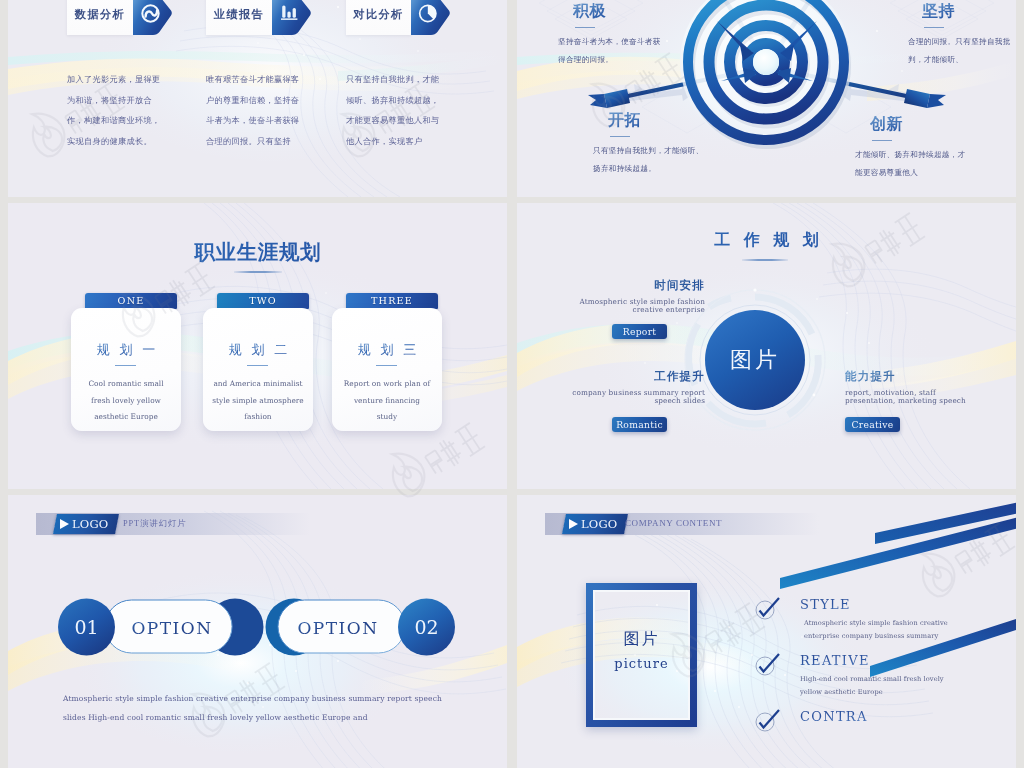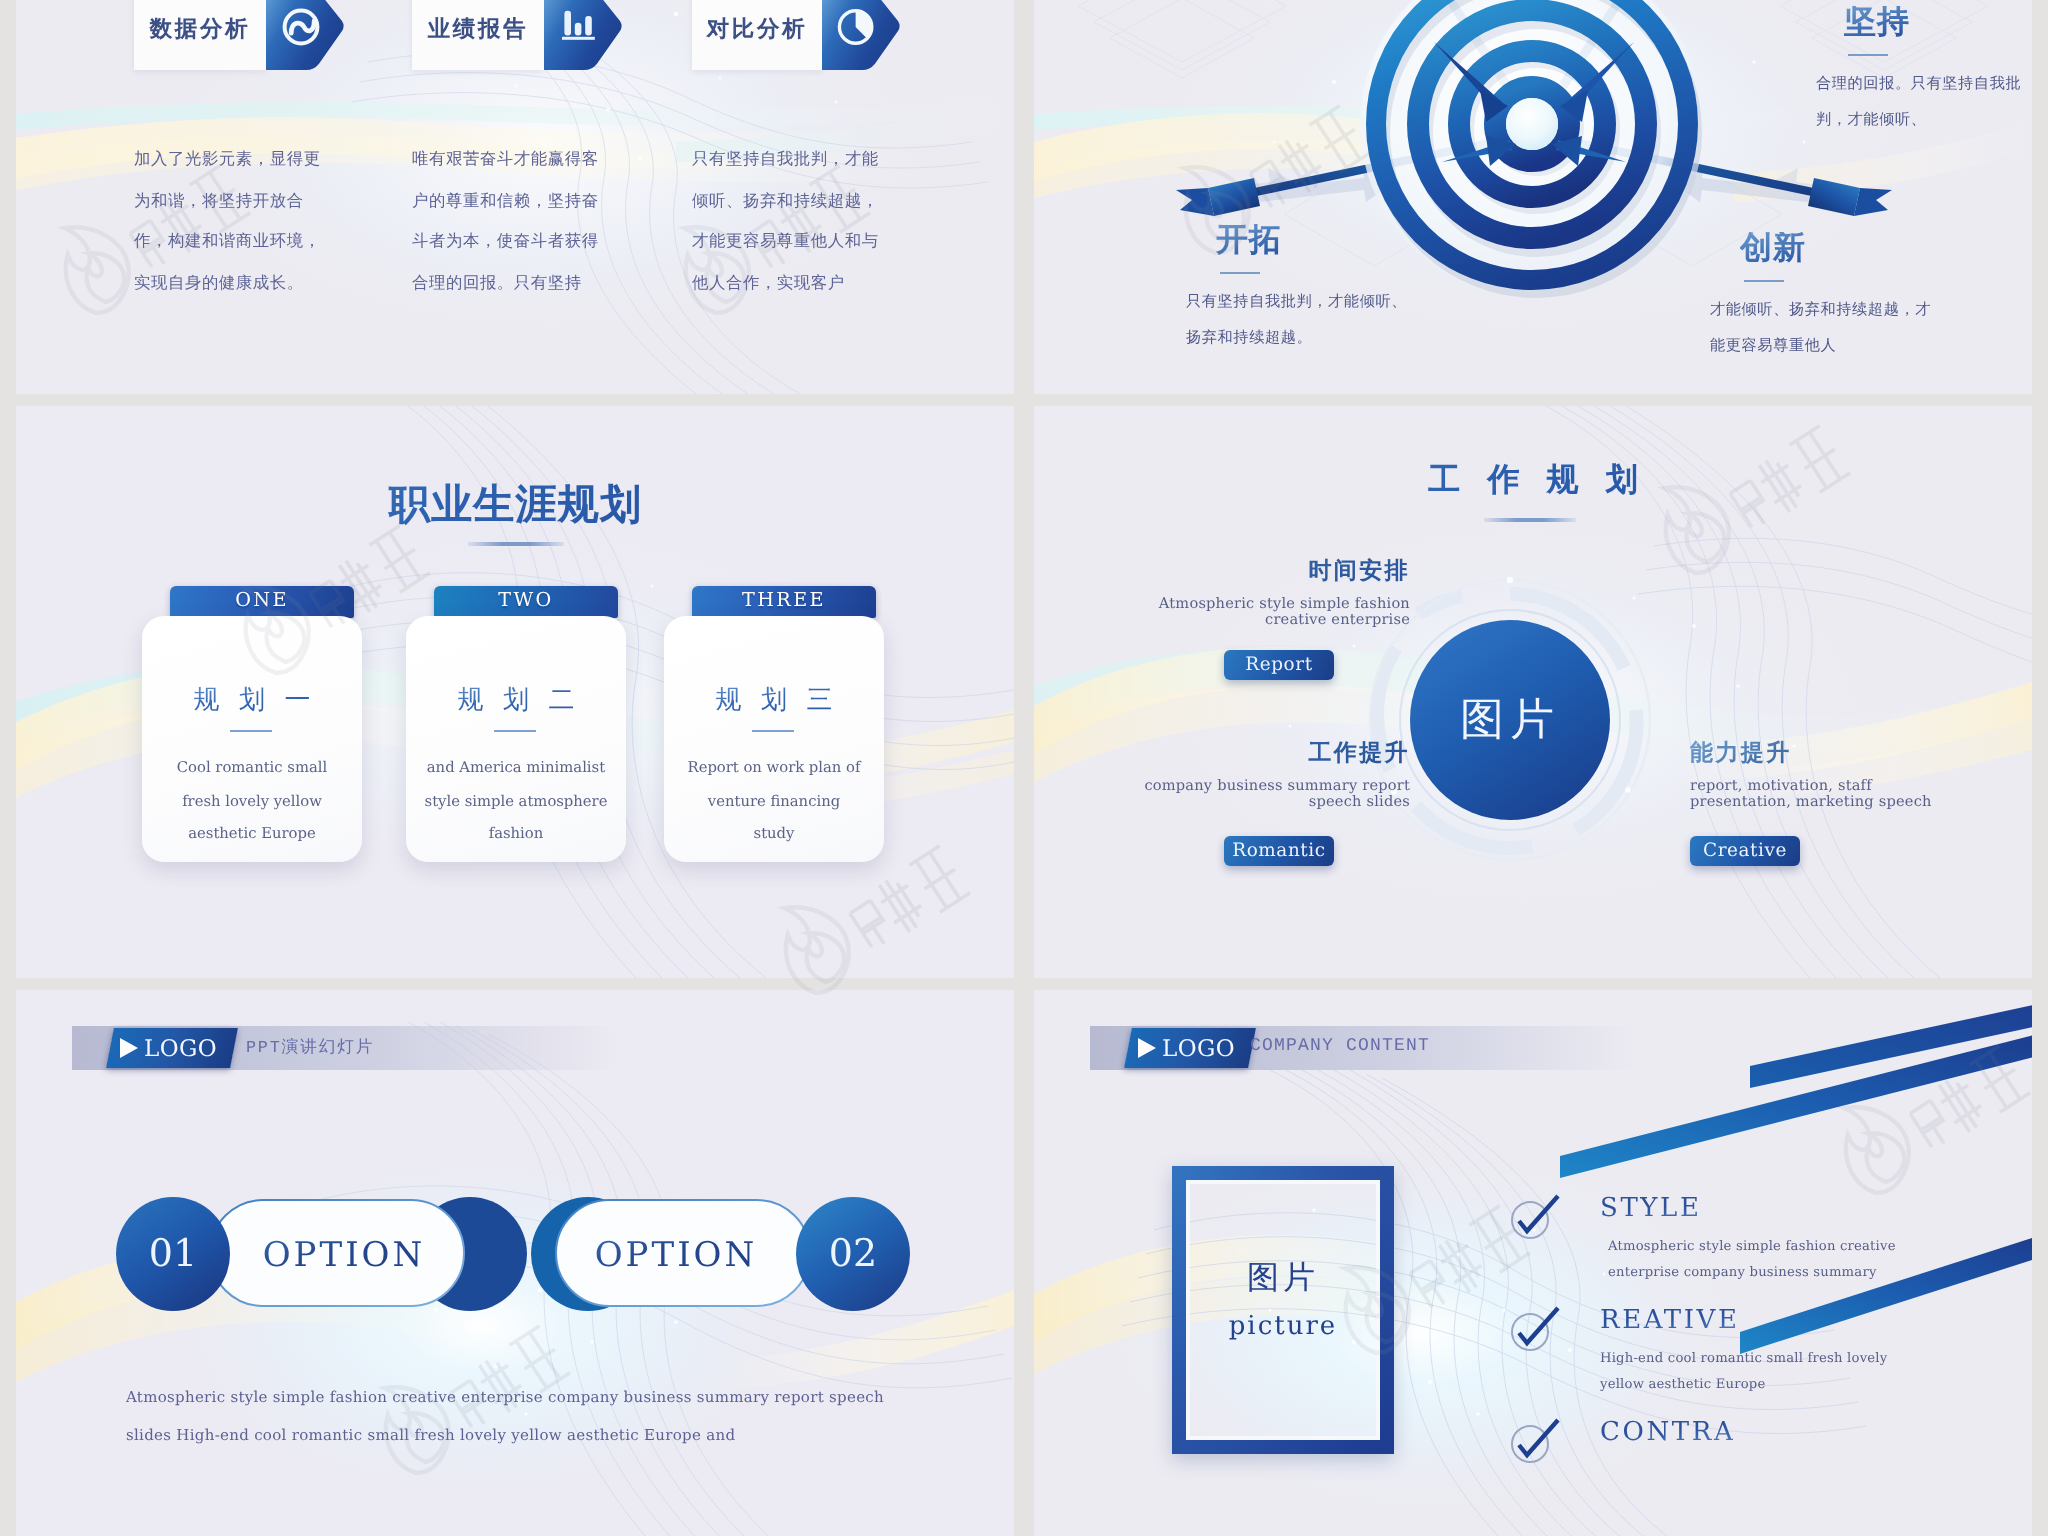--- a/index.html
+++ b/index.html
@@ -85,21 +85,21 @@
   .logobar{position:absolute;height:22px;}
   .logotag{position:absolute;left:19px;top:1px;height:20px;width:62px;
       transform:skewX(-11deg);
       background:linear-gradient(100deg,#1a6ab8 0%,#2257a6 50%,#1a3c84 100%);
       box-shadow:0 1px 3px rgba(20,40,100,.4);}
   .logotag .inner{transform:skewX(11deg);height:20px;display:flex;align-items:center;gap:3px;
       padding-left:5px;}
   .logotag .tri{width:0;height:0;border-left:9px solid #fdfdfe;border-top:5.5px solid transparent;
       border-bottom:5.5px solid transparent;}
   .logotag .lt{font-family:"DejaVu Serif",serif;font-size:11.5px;color:#f2f6fd;letter-spacing:.2px;}
-  .barlabel{position:absolute;font-family:Liberation Mono, monospace;font-size:8.4px;
+  .barlabel{position:absolute;font-family:Liberation Serif, serif;font-size:8.4px;
       letter-spacing:.9px;color:#656ca8;text-align:center;}
 
   .opt{position:absolute;}
   .opt .num{position:absolute;font-family:"DejaVu Serif",serif;font-size:19px;color:#eef4fc;}
   .opt .lab{position:absolute;font-family:"DejaVu Serif",serif;font-size:17px;letter-spacing:1.5px;
       background:linear-gradient(160deg,#3a6fb6 0%,#26488f 40%,#1f3d86 100%);
       -webkit-background-clip:text;background-clip:text;-webkit-text-fill-color:transparent;}
   .s5-foot{position:absolute;font-family:"DejaVu Serif",serif;font-size:7.5px;line-height:19px;
       color:#5b6093;letter-spacing:.15px;}
 
@@ -407,20 +407,25 @@
       <path d="M300,110 L266,140 L269,144 Z" fill="#1c55ab"></path>
       <path d="M263,142 L277,134 L274,150 Z" fill="#1a4ca0"></path>
 
       <path d="M204,170 L238,159 L239,164 Z" fill="#1f63b4"></path>
       <path d="M241,161 L226,157 L228,172 Z" fill="#1b4f9f"></path>
 
       <path d="M296,170 L262,159 L261,164 Z" fill="#1f63b4"></path>
       <path d="M259,161 L274,157 L272,172 Z" fill="#1b4f9f"></path>
     </svg>
 
+    <div class="s2-label" style="left:56px;top:92px;width:102px;">
+      <div class="t">积极</div>
+      <div class="rule"></div>
+      <div class="d" style="margin-left:-15px;width:104px;">坚持奋斗者为本，使奋斗者获得合理的回报。</div>
+    </div>
     <div class="s2-label" style="left:405px;top:92px;width:92px;">
       <div class="t">坚持</div>
       <div class="rule"></div>
       <div class="d" style="margin-left:-14px;width:106px;">合理的回报。只有坚持自我批判，才能倾听、</div>
     </div>
     <div class="s2-label" style="left:91px;top:201px;width:102px;">
       <div class="t">开拓</div>
       <div class="rule"></div>
       <div class="d" style="margin-left:-15px;width:115px;">只有坚持自我批判，才能倾听、扬弃和持续超越。</div>
     </div>

